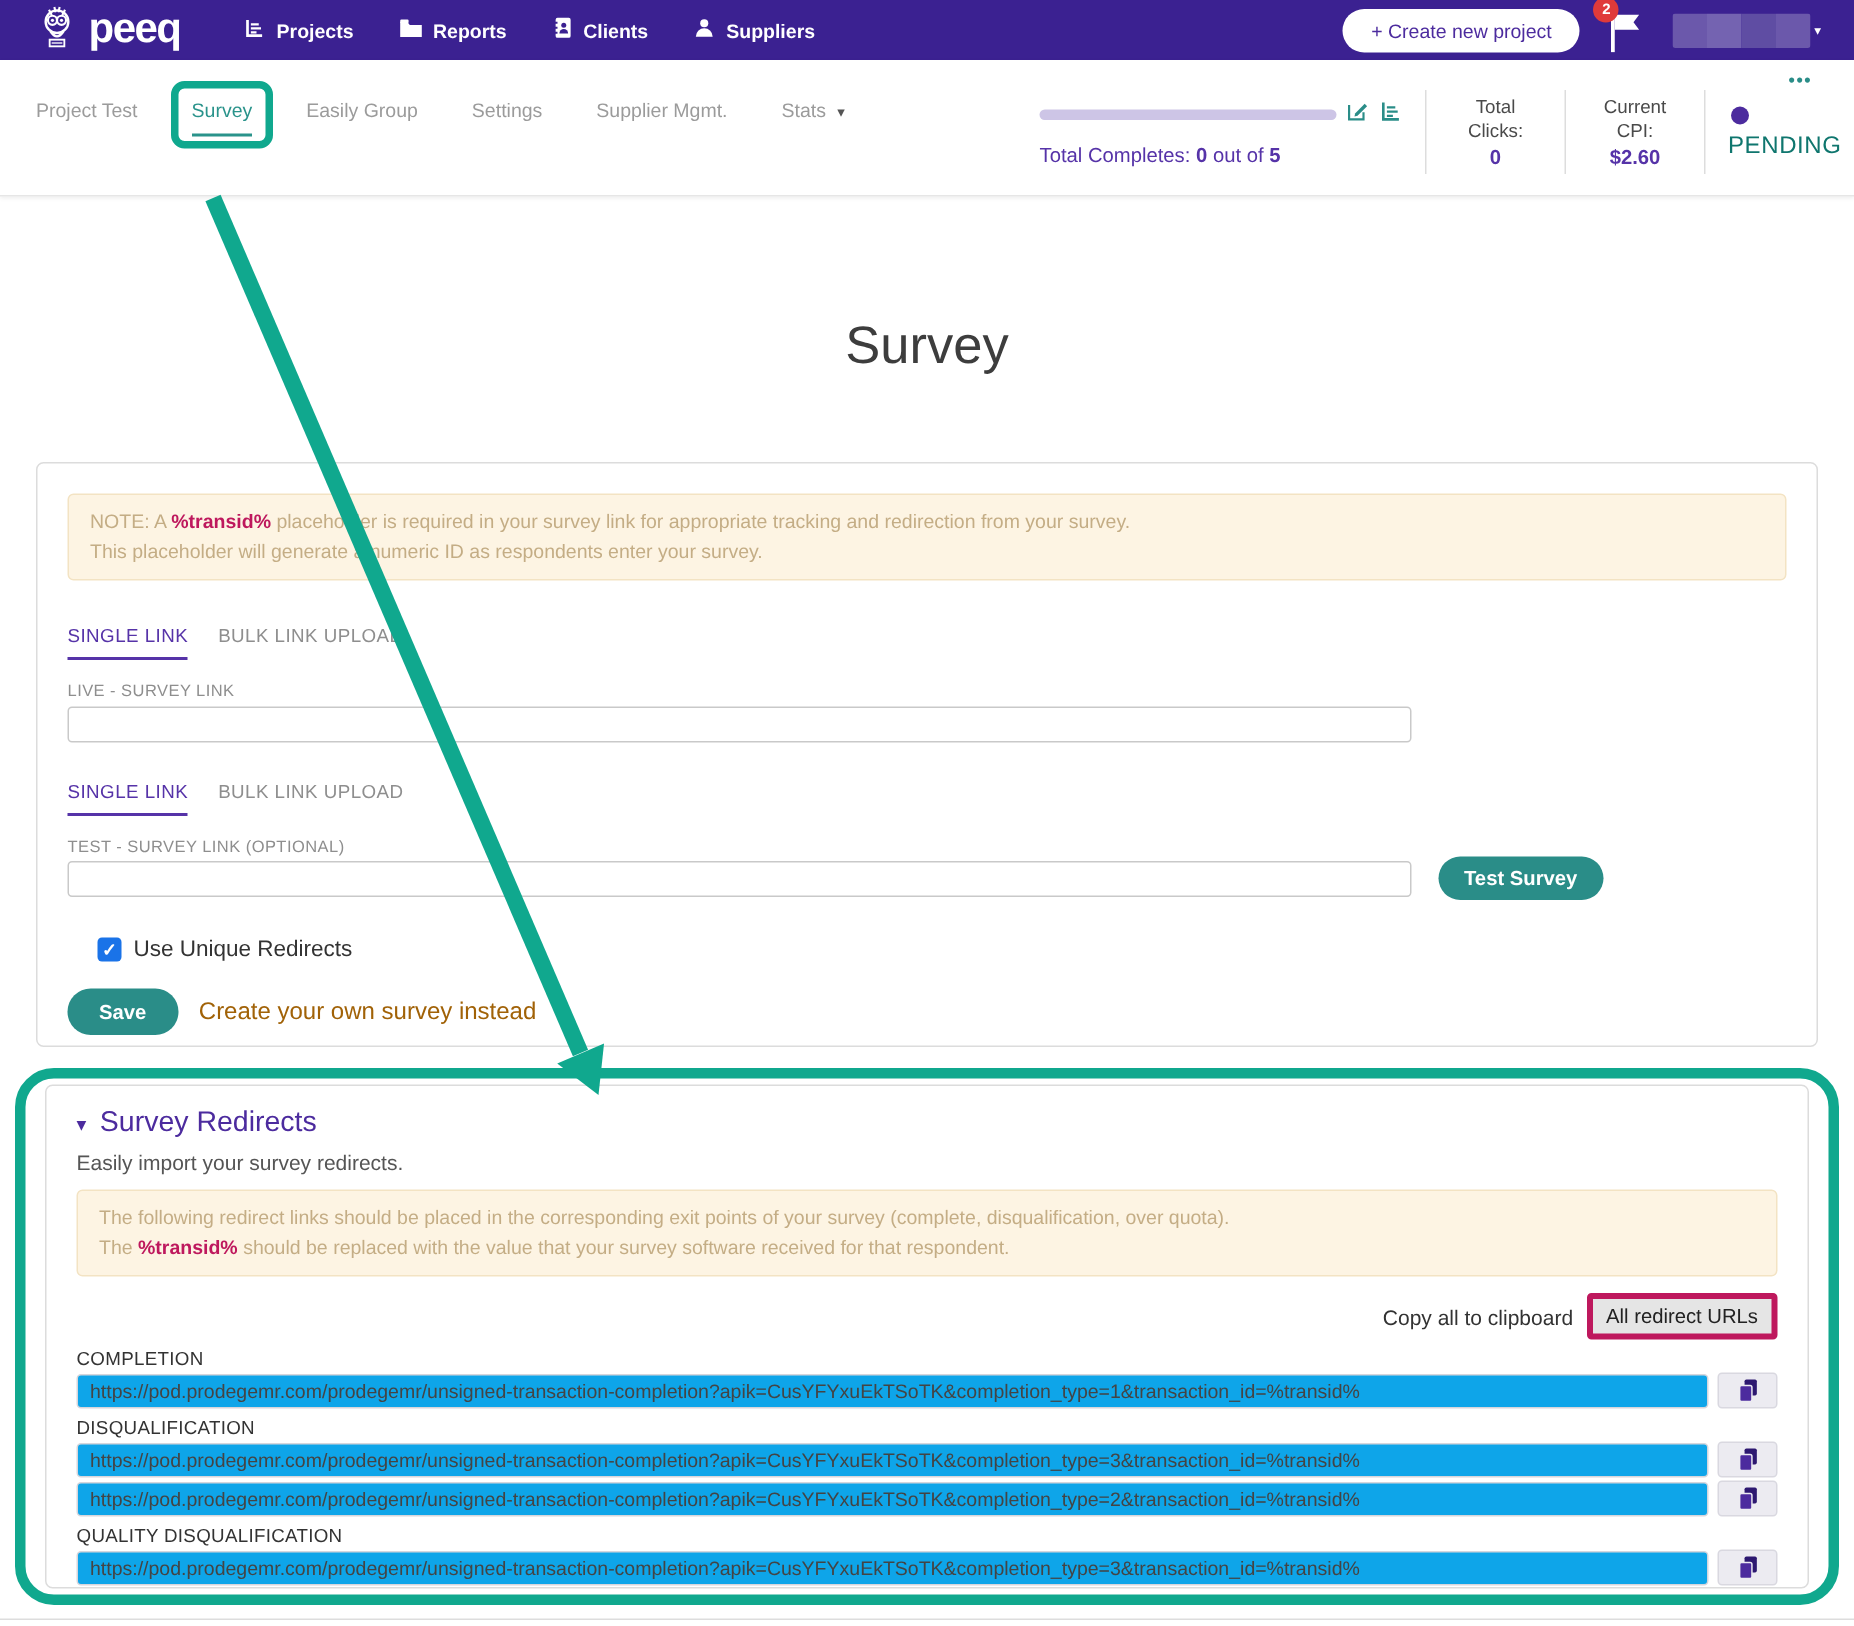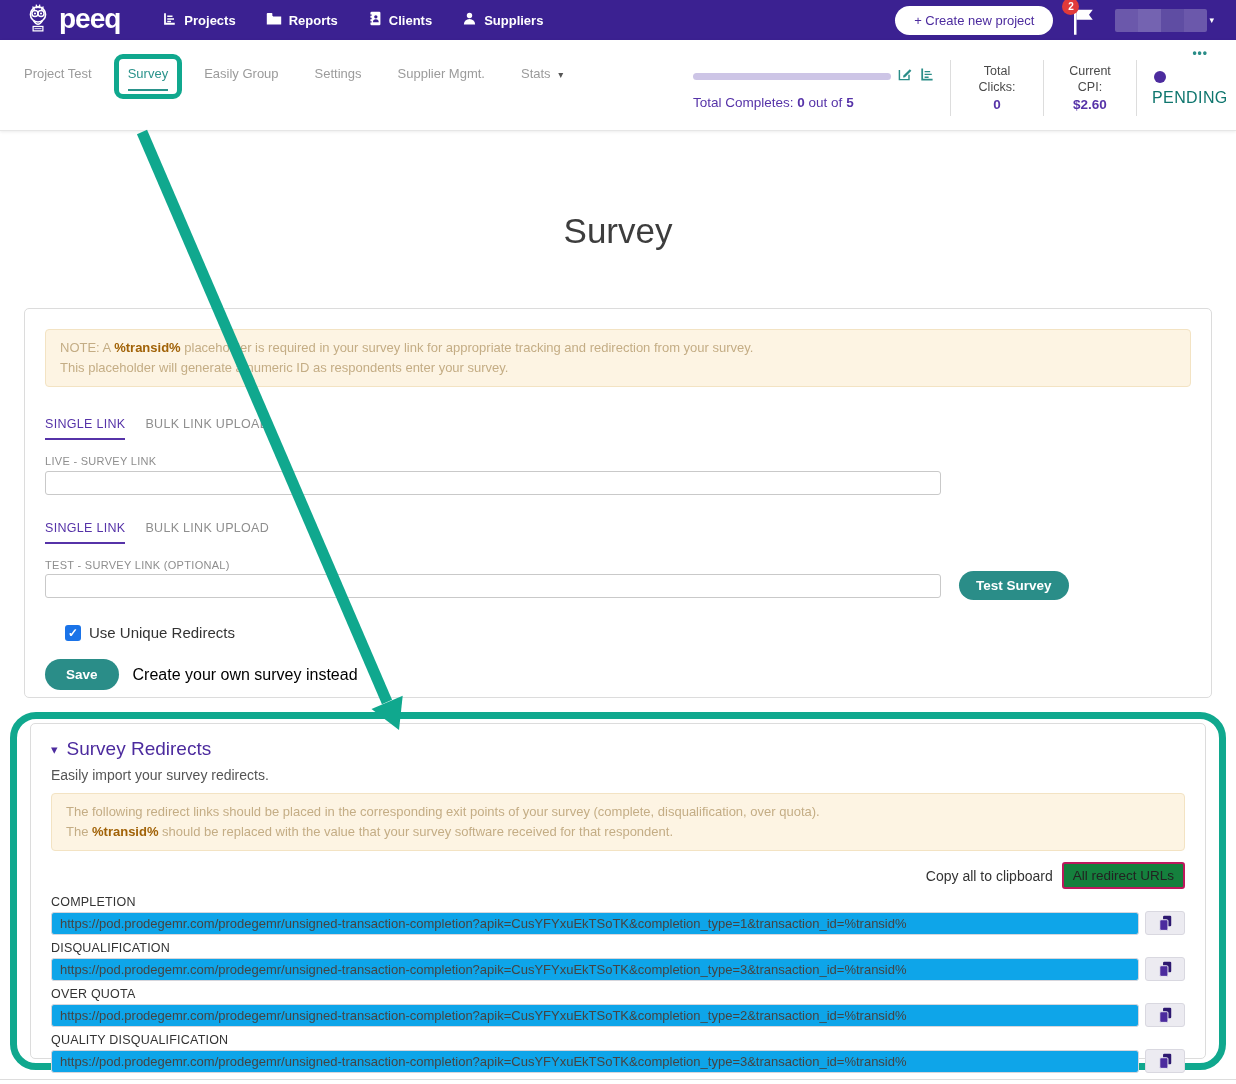--- a/index.html
+++ b/index.html
@@ -51,52 +51,52 @@
     font-weight:bold; cursor:pointer; }
 
   
   .big-heading { margin-top:80px; text-align:center; font-size:35px; font-weight:400; color:#3d3d3d; }
 
   .card { margin:0 24px; border:1px solid #dcdcdc; border-radius:5px; background:#fff; }
   .card1 { margin-top:57px; height:390px; padding:20px; }
 
   .note-box { background:#fdf4e3; border:1px solid #f3e3c3; border-radius:4px; padding:8px 14px;
     font-size:13px; color:#c4ad85; line-height:1.55; }
-  .note-box b { color:#a16207; }
+  .note-box b { color:#be185d; }
 
   .link-tabs { display:flex; gap:20px; margin-top:30px; }
   .link-tab { font-size:12.5px; letter-spacing:.3px; cursor:pointer; }
   .link-tab.sel { color:#5633a8; border-bottom:2px solid #5633a8; padding-bottom:7px; }
   .link-tab.unsel { color:#8e8e8e; }
   .field-label { margin-top:15px; font-size:11px; color:#8e8e8e; letter-spacing:.3px; }
   .text-input { margin-top:4px; width:896px; height:24px; border:1px solid #c9c9c9; border-radius:3px;
     font-size:13px; padding:0 8px; color:#333; font-family:inherit; }
   .grp2 { margin-top:26px; }
   .test-row { display:flex; align-items:center; gap:18px; }
   .teal-btn { background:#2a8d88; color:#fff; border:none; border-radius:16px; padding:7px 17px;
     font-size:13.5px; font-weight:bold; font-family:inherit; cursor:pointer; }
   .chk-row { margin-top:24px; margin-left:20px; display:flex; align-items:center; gap:8px; cursor:pointer; }
   .chk { width:16px; height:16px; background:#1a73e8; border-radius:3px; color:#fff; font-size:12px;
     display:flex; align-items:center; justify-content:center; font-weight:bold; }
   .chk-label { font-size:15px; color:#333; }
   .save-row { margin-top:18px; display:flex; align-items:center; gap:14px; }
   .save-btn { padding:8px 21px; }
-  .create-own { font-size:16px; color:#000000; cursor:pointer; }
+  .create-own { font-size:16px; color:#a16207; cursor:pointer; }
 
   
   .annotation-ring { margin:14px 10px 0; border:7px solid #10a88e; border-radius:26px; padding:4px 13px; }
   .card2 { margin:0; border:1px solid #dcdcdc; border-radius:5px; height:336px; padding:14px 20px; }
   .redir-heading { display:flex; align-items:center; gap:9px; cursor:pointer; }
   .redir-caret { color:#4c2b9e; font-size:13px; }
   .redir-title { color:#4c2b9e; font-size:19px; }
   .redir-sub { margin-top:7px; font-size:14px; color:#555; }
   .card2 .note-box { margin-top:10px; }
   .copyall-row { margin-top:11px; display:flex; justify-content:flex-end; align-items:center; gap:9px; }
   .copyall-label { font-size:14px; color:#333; }
-  .copyall-btn { background:#15803d; border:2px solid #be185d; border-radius:3px; padding:4px 9px;
+  .copyall-btn { background:#e5e5e5; border:4px solid #be185d; border-radius:3px; padding:4px 9px;
     font-size:13.5px; color:#222; font-family:inherit; cursor:pointer; }
   .redir-row-label { margin-top:6px; font-size:12.5px; color:#333; letter-spacing:.2px; }
   .redir-input-row { display:flex; align-items:center; gap:6px; margin-top:2px; }
   .url-input { flex:1; height:23px; background:#0ea5e9; border:1px solid #d6d6dc; border-radius:3px;
     font-size:13px; color:#444; padding:0 8px; font-family:inherit; }
   .copy-btn { width:40px; height:24px; background:#ecebf1; border:1px solid #d9d8e0; border-radius:3px;
     display:flex; align-items:center; justify-content:center; cursor:pointer; }
 
   .bottom-line { margin-top:9px; border-top:1px solid #ddd; }
 
@@ -323,21 +323,20 @@
       <div class="redir-input-row">
         <input class="url-input" type="text" readonly="" value="https://pod.prodegemr.com/prodegemr/unsigned-transaction-completion?apik=CusYFYxuEkTSoTK&amp;completion_type=3&amp;transaction_id=%transid%" style="">
         <span class="copy-btn">
           <svg width="17" height="18" viewBox="0 0 20 22">
             <rect x="7" y="2" width="10" height="13" rx="1.5" fill="#2d1870"></rect>
             <rect x="3" y="7" width="10" height="13" rx="1.5" fill="#4c2b9e" stroke="#ecebf1" stroke-width="1.2"></rect>
           </svg>
         </span>
       </div>
 
-      <div class="redir-row-label">OVER QUOTA</div>
       <div class="redir-input-row">
         <input class="url-input" type="text" readonly="" value="https://pod.prodegemr.com/prodegemr/unsigned-transaction-completion?apik=CusYFYxuEkTSoTK&amp;completion_type=2&amp;transaction_id=%transid%" style="">
         <span class="copy-btn">
           <svg width="17" height="18" viewBox="0 0 20 22">
             <rect x="7" y="2" width="10" height="13" rx="1.5" fill="#2d1870"></rect>
             <rect x="3" y="7" width="10" height="13" rx="1.5" fill="#4c2b9e" stroke="#ecebf1" stroke-width="1.2"></rect>
           </svg>
         </span>
       </div>
 

